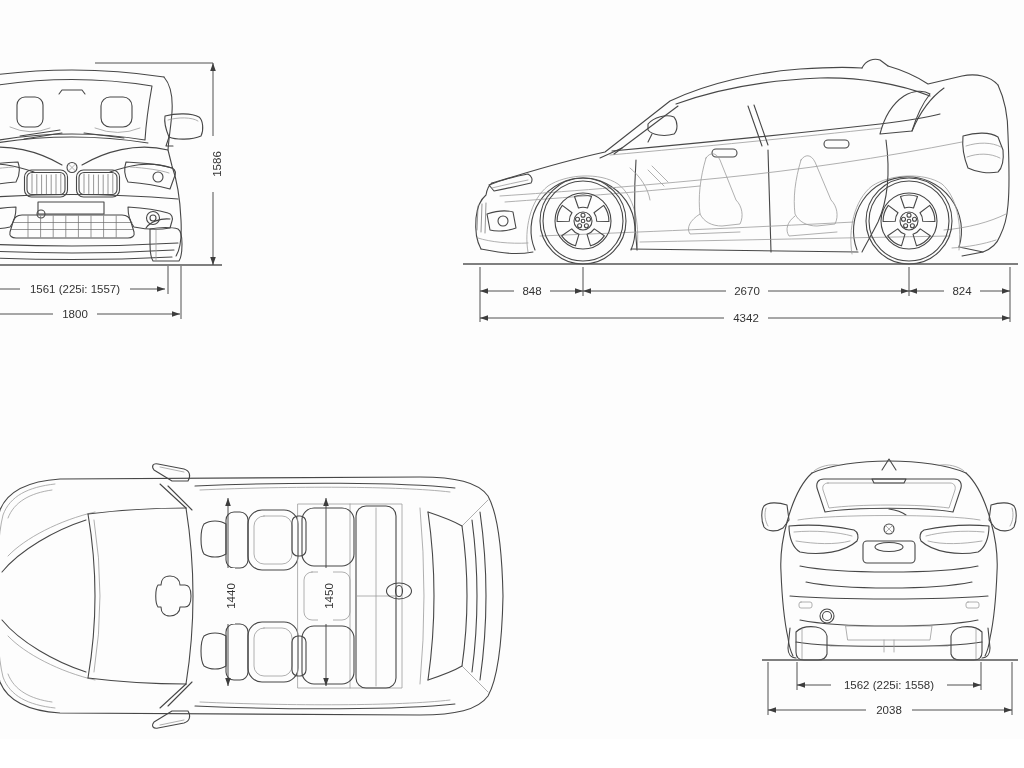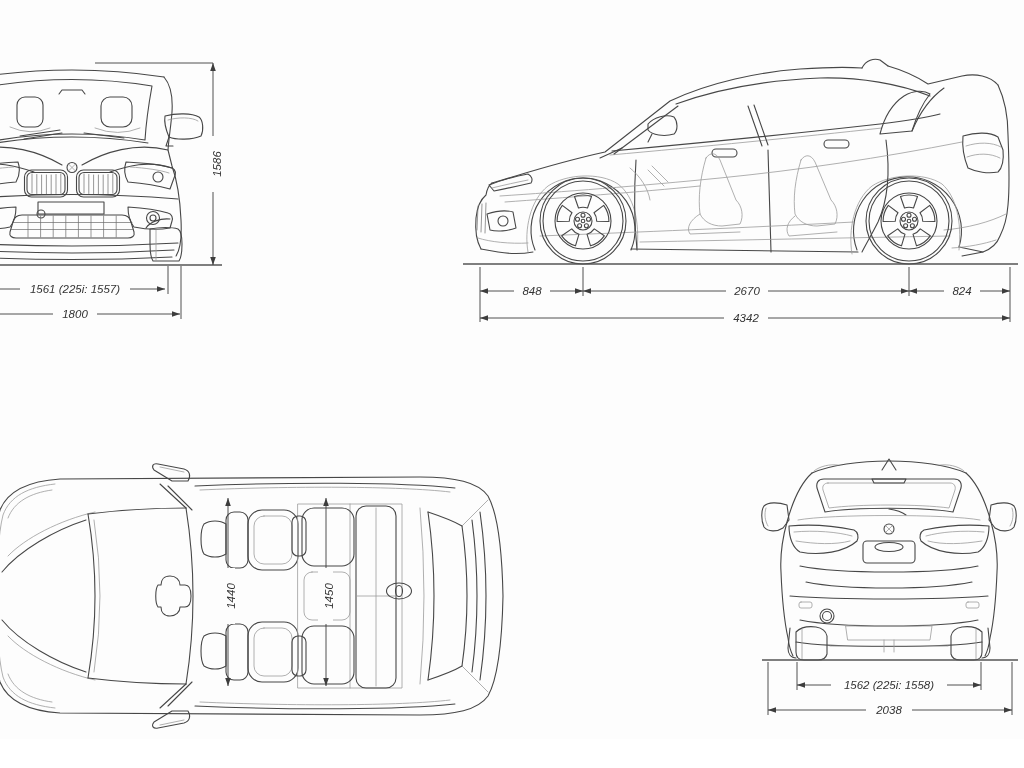--- a/index.html
+++ b/index.html
@@ -1,16 +1,16 @@
 <!DOCTYPE html>
 <html><head>
 <meta charset="utf-8">
 <style>
   html,body{margin:0;padding:0;background:#ffffff;}
-  .stage{position:relative;width:1024px;height:739px;background:#fdfdfd;overflow:hidden;font-style:italic;}
+  .stage{position:relative;width:1024px;height:739px;background:#fdfdfd;overflow:hidden;}
   .stage svg{position:absolute;left:0;top:0;}
   .car{stroke:#474747;stroke-width:1.1;fill:none;stroke-linecap:round;stroke-linejoin:round;}
   .lt{stroke:#9c9c9c;stroke-width:.8;fill:none;}
   .grid{stroke:#6a6a6a;stroke-width:.7;fill:none;}
   .ground{stroke:#555;stroke-width:1.6;fill:none;}
   .dim{stroke:#3d3d3d;stroke-width:.9;fill:none;}
   .dim-arrow{fill:#3d3d3d;stroke:none;}
   .mask{fill:#fdfdfd;stroke:none;}
   text.dim-label{font-family:"Liberation Sans",sans-serif;font-size:11.5px;fill:#333;text-anchor:middle;}
 </style>

